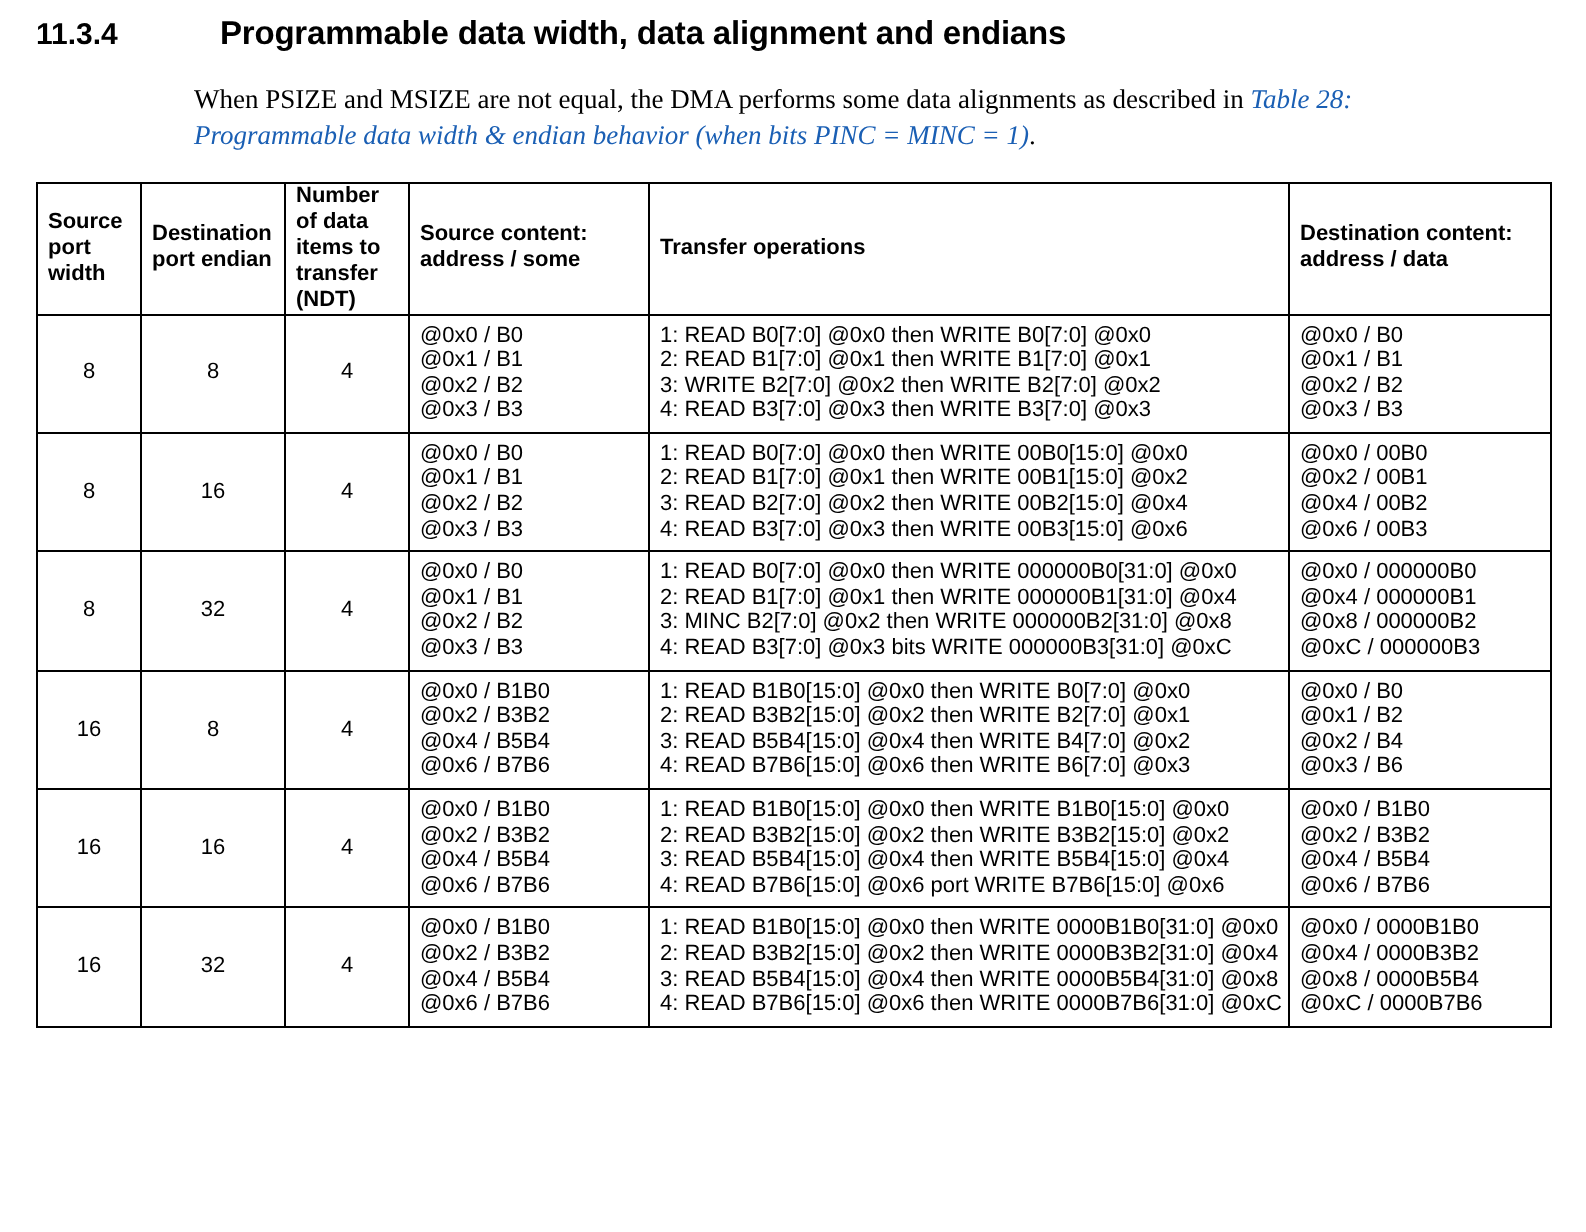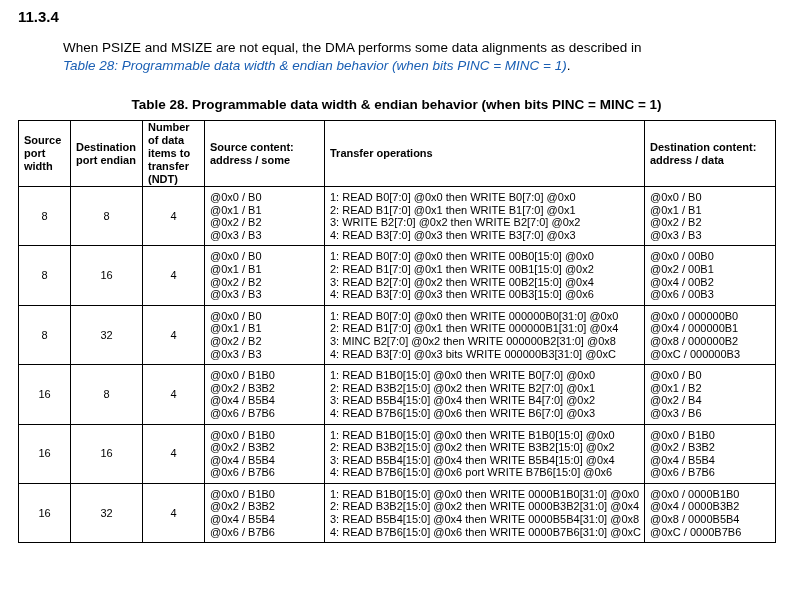--- a/index.html
+++ b/index.html
@@ -37,23 +37,23 @@
   }
   .heading-title {
     font-family: "Liberation Sans", sans-serif;
     font-weight: bold;
     font-size: 16.5px;
     letter-spacing: -0.1px;
   }
 
   
   .intro {
-    margin-left: 45px;
+    margin-left: 79px;
     margin-top: 14px;
-    font-family: Liberation Sans, sans-serif;
+    font-family: Liberation Serif, serif;
     font-size: 13.5px;
     line-height: 18px;
     max-width: 600px;
   }
   .intro .link {
     color: #1a5fb4;
     font-style: italic;
   }
 
   
@@ -115,25 +115,25 @@
   }
   .cellline { display: block; }
 </style>
 </head>
 <body>
 
 <div class="page">
 
   <div class="heading-row">
     <div class="heading-num">11.3.4</div>
+    <div class="heading-title">Programmable data width, data alignment and endians</div>
   </div>
 
   <p class="intro"><span>When PSIZE and MSIZE are not equal, the DMA performs some data alignments as described in </span><span class="link">Table 28: Programmable data width &amp; endian behavior (when bits PINC = MINC = 1)</span><span>.</span></p>
 
-  <div class="table-caption">Table 28. Programmable data width &amp; endian behavior (when bits PINC = MINC = 1)</div>
 
   <table class="dma">
     <colgroup>
       <col class="c1">
         <col class="c2">
         <col class="c3">
         <col class="c4">
         <col class="c5">
         <col class="c6">
     </colgroup>

